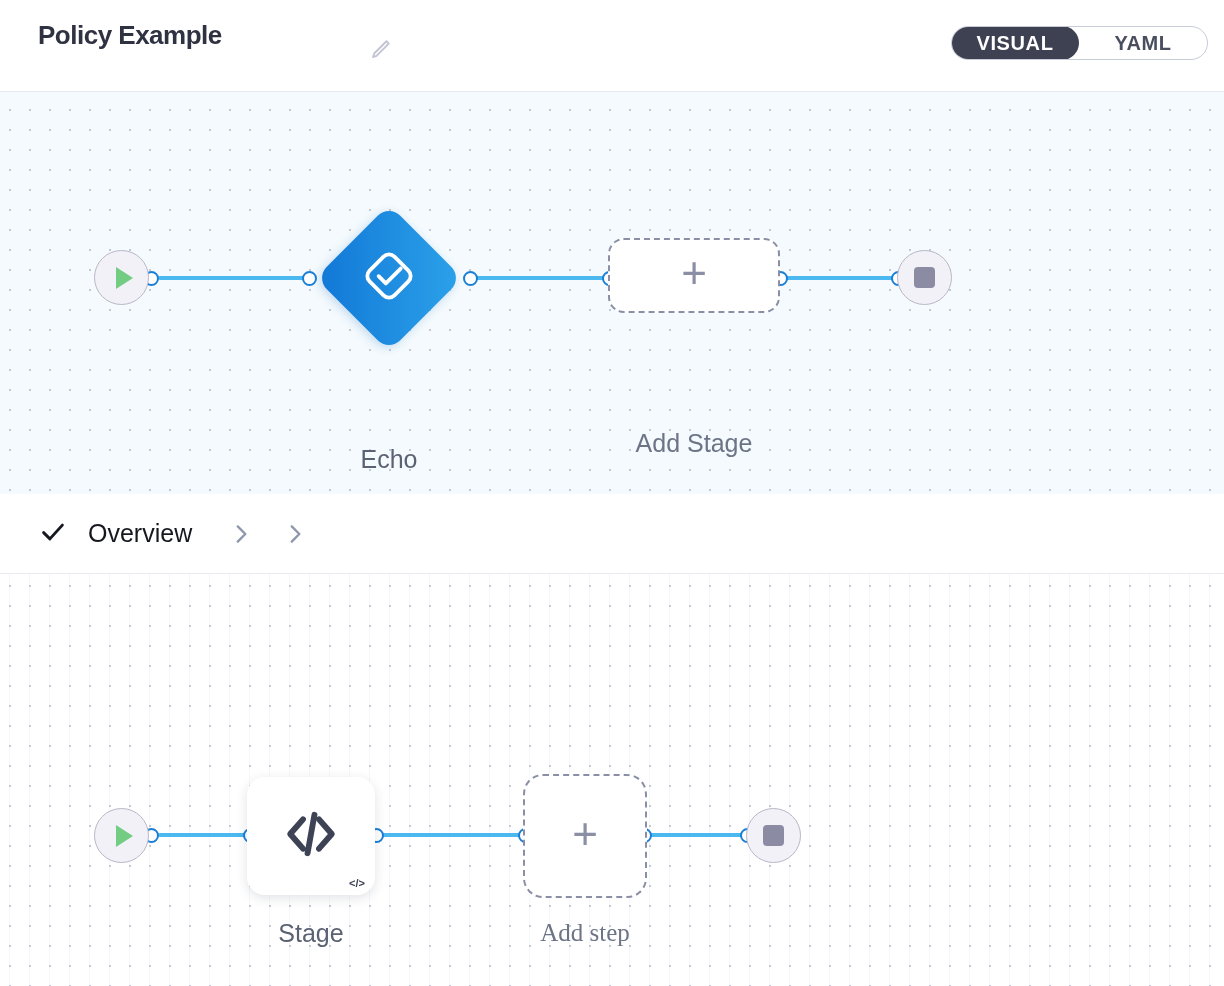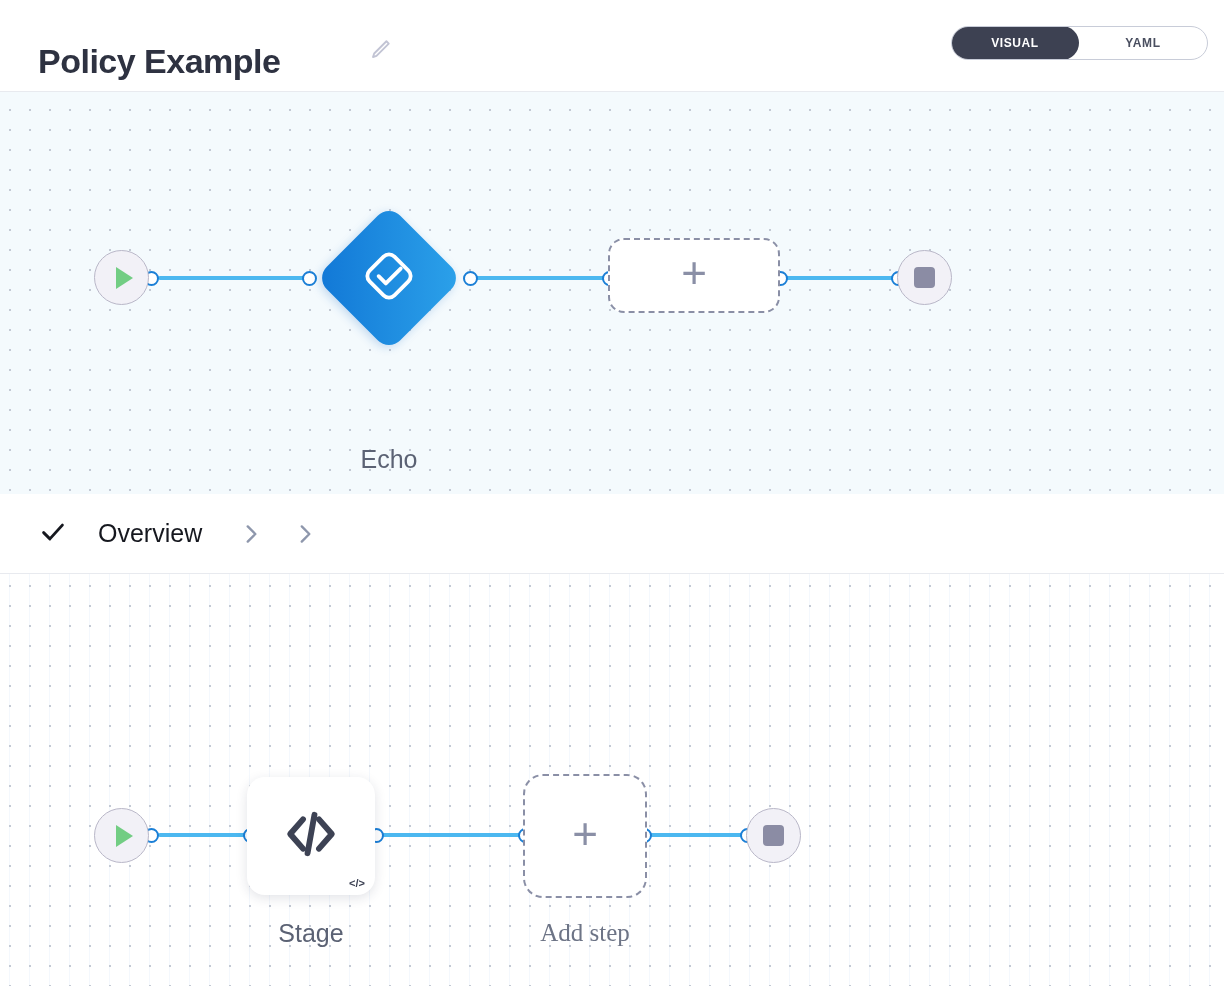--- a/index.html
+++ b/index.html
@@ -12,22 +12,22 @@
   .page { position: relative; width: 1224px; height: 986px; }
 
   
   .header {
     position: absolute; left: 0; top: 0;
     width: 1224px; height: 92px;
     background: #ffffff;
     border-bottom: 1px solid #e8eaef;
   }
   .title {
-    position: absolute; left: 38px; top: 42px;
-    font-size: 34px; font-weight: bold;
+    position: absolute; left: 38px; top: 20px;
+    font-size: 26px; font-weight: bold;
     color: #2e3241; letter-spacing: -0.5px;
     white-space: nowrap;
   }
   .edit-pencil {
     position: absolute; left: 366px; top: 36px;
     width: 28px; height: 28px;
     cursor: pointer;
   }
 
   
@@ -36,21 +36,21 @@
     width: 257px; height: 34px;
     border: 1px solid #c8ccd8;
     border-radius: 17px;
     background: #ffffff;
     display: flex; align-items: center;
     overflow: hidden;
   }
   .mode-btn {
     flex: 1; height: 100%;
     display: flex; align-items: center; justify-content: center;
-    font-size: 12px; font-weight: bold;
+    font-size: 20px; font-weight: bold;
     letter-spacing: 0.6px;
     color: #4a4f60;
     cursor: pointer;
     background: transparent;
     border: none;
     font-family: "Liberation Sans", sans-serif;
     text-align: center;
   }
   .mode-btn.active {
     background: #3d4152;
@@ -192,21 +192,21 @@
   .tabbar {
     position: absolute; left: 0; top: 494px;
     width: 1224px; height: 80px;
     background: #ffffff;
     border-bottom: 1px solid #e8eaef;
     display: flex; align-items: center;
   }
   .tab {
     position: relative;
     height: 80px;
-    display: flex; align-items: center; gap: 30px;
+    display: flex; align-items: center; gap: 20px;
     padding: 0 22px;
     cursor: pointer;
   }
   .tab-label {
     font-size: 25px;
     color: #16181f;
   }
   .tab.active .tab-label { font-weight: bold; color: #0d0f14; }
   .tab-underline {
     position: absolute; left: 0; bottom: 0;
@@ -265,20 +265,21 @@
           <rect x="4.2" y="4.2" width="15.6" height="15.6" rx="3.4" transform="rotate(45 12 12)"></rect>
           <path d="M7.4 12.1l3.2 3.2 6.6-6.6"></path>
         </svg>
       </div>
     </div>
     <div class="caption" style="left:316px; top:353px; width:146px;">Echo</div>
 
     <div class="node add-box" style="left:608px; top:146px; width:172px; height:75px; border-radius:16px;">
       <span class="plus-sign">+</span>
     </div>
+    <div class="caption dim" style="left:608px; top:337px; width:172px;">Add Stage</div>
 
     <div class="node end-node" style="left:897px; top:158px;">
       <div class="stop-sq"></div>
     </div>
   </div>
 
   <div class="tabbar">
 
     <div class="tab" style="padding-left:38px;">
       <span>

